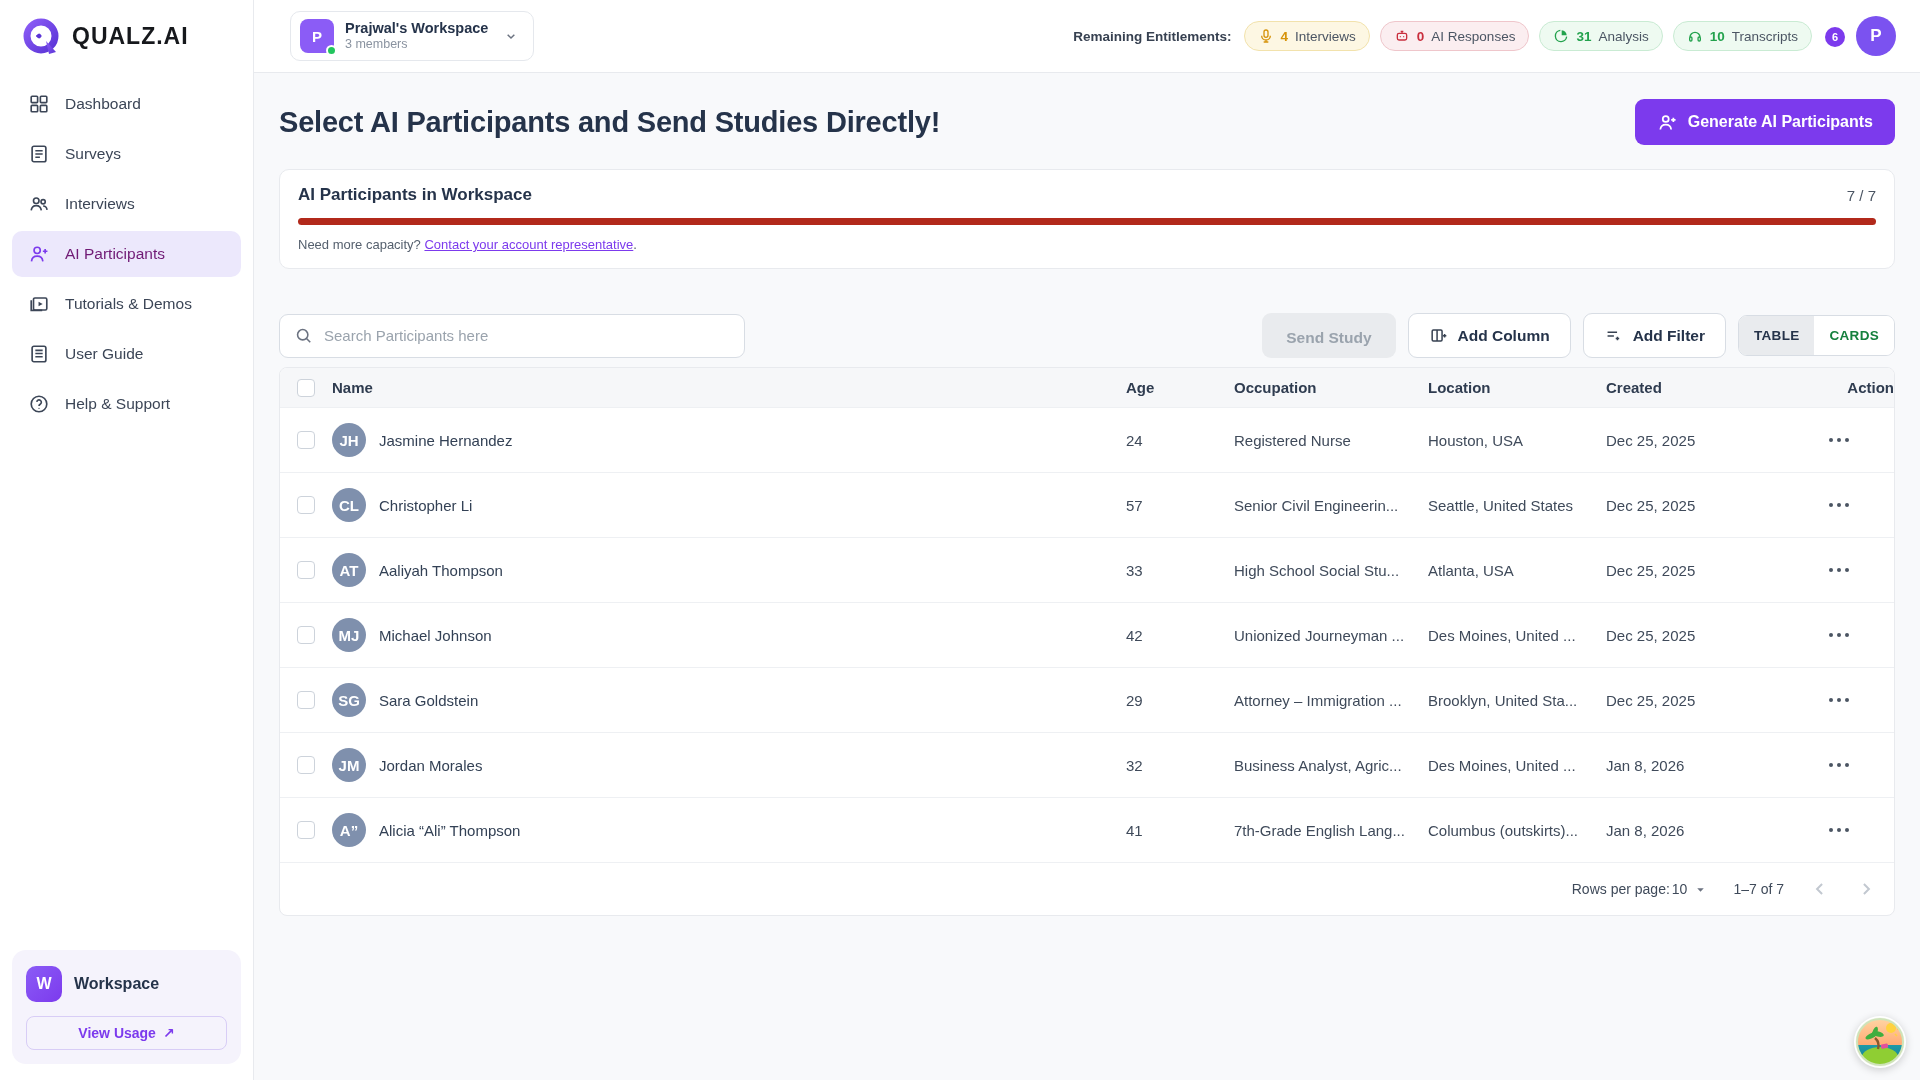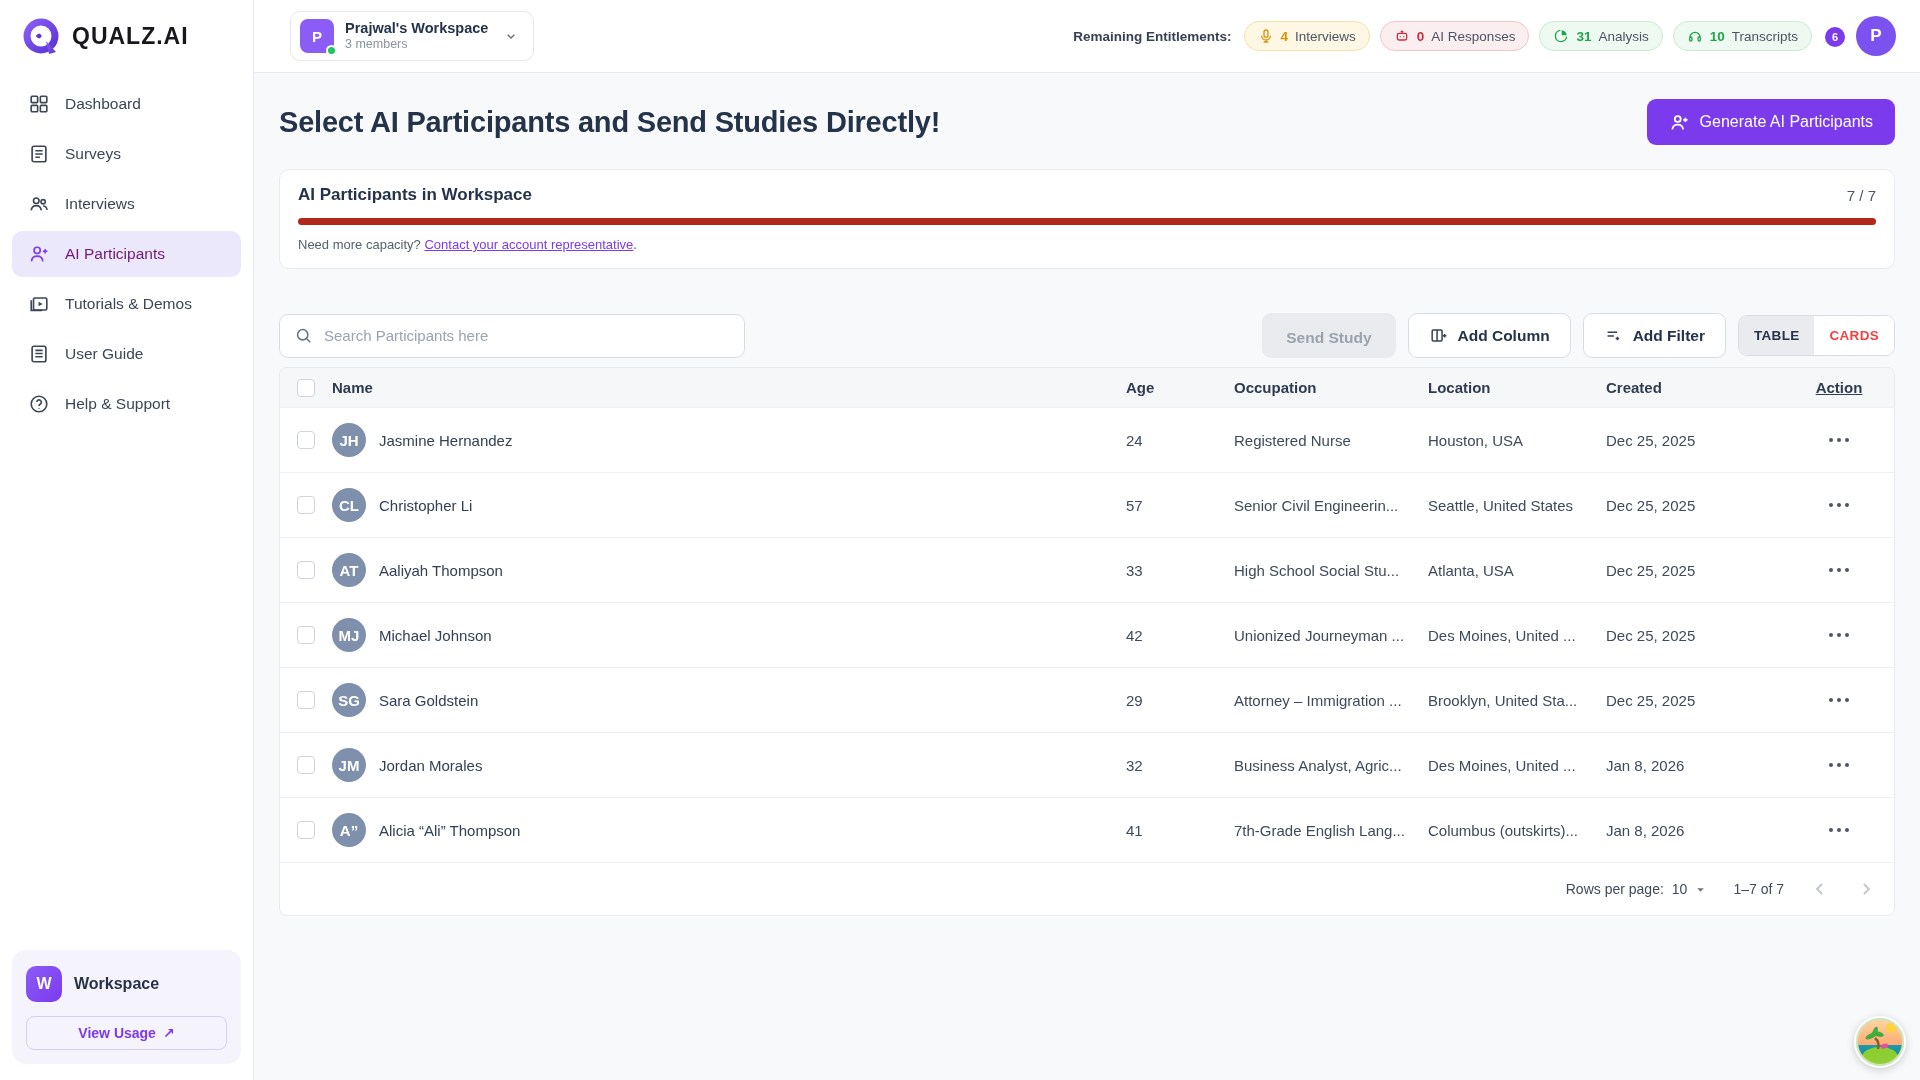--- a/index.html
+++ b/index.html
@@ -46,21 +46,21 @@
   .bico { width:16px; height:16px; }
   .bell-wrap { position:relative; margin:0 10px 0 14px; cursor:pointer; }
   .bell-wrap .ico { width:25px; height:25px; color:#64748b; }
   .bell-badge { position:absolute; top:-9px; right:-9px; width:20px; height:20px; border-radius:50%; background:#7c3aed; color:#fff; font-size:11px; font-weight:700; display:flex; align-items:center; justify-content:center; }
   .user-avatar { width:40px; height:40px; border-radius:50%; background:#7b52f0; color:#fff; font-size:17px; font-weight:600; display:flex; align-items:center; justify-content:center; cursor:pointer; }
 
   
   main { flex:1; padding:26px 25px 0 25px; min-width:0; }
   .page-head { display:flex; align-items:center; justify-content:space-between; margin-bottom:24px; }
   h1 { font-size:29px; font-weight:700; color:#25334a; letter-spacing:-0.2px; }
-  .generate-btn { height:46px; padding:0 22px; background:#7c3aed; border:none; border-radius:9px; color:#fff; font-size:16px; font-weight:400; display:flex; align-items:center; gap:10px; cursor:pointer; font-family:inherit; }
+  .generate-btn { height:46px; padding:0 22px; background:#7c3aed; border:none; border-radius:9px; color:#fff; font-size:16px; font-weight:700; display:flex; align-items:center; gap:10px; cursor:pointer; font-family:inherit; }
   .generate-btn .ico { width:21px; height:21px; }
 
   .capacity-card { background:#fff; border:1px solid #e8eaee; border-radius:10px; padding:15px 18px 16px 18px; margin-bottom:44px; }
   .cap-row { display:flex; align-items:center; justify-content:space-between; }
   .cap-title { font-size:17px; font-weight:700; color:#25334a; }
   .cap-count { font-size:15px; color:#4b5563; }
   .cap-bar { margin-top:13px; height:7px; border-radius:6px; background:#b2291b; }
   .cap-help { margin-top:12px; font-size:13px; color:#55606e; }
   .cap-help a { color:#7c3aed; text-decoration:underline; cursor:pointer; }
 
@@ -69,39 +69,39 @@
   .search-box .ico { width:19px; height:19px; color:#6b7280; flex-shrink:0; }
   .search-box input { border:none; outline:none; flex:1; font-size:15px; color:#25334a; font-family:inherit; background:transparent; }
   .search-box input::placeholder { color:#9aa3ad; }
   .toolbar-right { margin-left:auto; display:flex; align-items:center; gap:12px; }
   .btn-disabled { height:45px; padding:16px 24px; background:#e9ebee; color:#9aa3ad; font-size:15.5px; font-weight:600; border:none; border-radius:9px; font-family:inherit; }
   .btn-outline { height:45px; padding:0 20px; background:#fff; color:#25334a; font-size:15.5px; font-weight:600; border:1px solid #d8dde4; border-radius:9px; display:flex; align-items:center; gap:10px; cursor:pointer; font-family:inherit; }
   .btn-outline .ico { width:19px; height:19px; color:#374151; }
   .view-toggle { display:flex; border:1px solid #d8dde4; border-radius:9px; overflow:hidden; background:#fff; }
   .seg { padding:12px 15px; font-size:13.5px; font-weight:600; letter-spacing:0.3px; cursor:pointer; }
   .seg.on  { background:#e9ebee; color:#25334a; }
-  .seg.off { background:#fff; color:#ef4444; }
+  .seg.off { background:#fff; color:#15803d; }
 
   
   .table-card { background:#fff; border:1px solid #e8eaee; border-radius:8px; overflow:hidden; }
   .trow { display:grid; grid-template-columns:52px minmax(0,1fr) 108px 194px 178px 178px 110px; align-items:center; }
   .thead { background:#f6f7f9; height:39px; font-size:15px; font-weight:700; color:#2f3c50; }
   .tbody-row { height:65px; border-top:1px solid #eef0f3; font-size:15px; color:#3f4a5a; }
   .cell { padding-right:14px; white-space:nowrap; overflow:hidden; text-overflow:ellipsis; }
   .cell-check { display:flex; justify-content:center; }
   .cb { width:18px; height:18px; border:1.5px solid #cdd3db; border-radius:4px; background:#fff; cursor:pointer; }
   .name-cell { display:flex; align-items:center; gap:13px; min-width:0; }
   .row-avatar { width:34px; height:34px; border-radius:50%; background:#7f90ad; color:#fff; font-size:15px; font-weight:600; display:flex; align-items:center; justify-content:center; flex-shrink:0; }
   .name-text { color:#334155; }
   .cell-action { display:flex; justify-content:center; }
   .dots { display:flex; gap:3.5px; cursor:pointer; padding:6px; }
   .dots i { width:4.5px; height:4.5px; border-radius:50%; background:#4b5563; }
 
   .pag-row { height:53px; border-top:1px solid #eef0f3; display:flex; align-items:center; justify-content:flex-end; gap:26px; padding-right:18px; font-size:14px; color:#3f4a5a; }
-  .rpp { display:flex; align-items:flex-start; gap:8px; }
+  .rpp { display:flex; align-items:flex-start; gap:2px; }
   .rpp-select { display:flex; align-items:center; gap:7px; cursor:pointer; }
   .rpp-select .ico { color:#6b7280; }
   .pag-arrows { display:flex; gap:26px; }
   .pag-arrows .ico { width:20px; height:20px; color:#c2c8d0; cursor:pointer; }
 
   
   .island-fab { position:fixed; right:14px; bottom:12px; width:52px; height:52px; border-radius:50%; box-shadow:0 2px 8px rgba(0,0,0,0.18); cursor:pointer; background:#fff; }
 </style>
 </head>
 <body>
@@ -355,21 +355,21 @@
       <section class="table-card">
         <div class="trow thead">
           <span class="cell-check">
               <span class="cb"></span>
             </span>
           <span class="cell">Name</span>
           <span class="cell">Age</span>
           <span class="cell">Occupation</span>
           <span class="cell">Location</span>
           <span class="cell">Created</span>
-          <span class="cell" style="text-align:center;padding-right:0;text-decoration:underline;">Action</span>
+          <span class="cell" style="text-align:right;padding-right:0;">Action</span>
         </div>
 
         <div class="trow tbody-row">
           <span class="cell-check">
               <span class="cb"></span>
             </span>
           <span class="cell name-cell">
               <span class="row-avatar">JH</span>
               <span class="name-text">Jasmine Hernandez</span>
             </span>

